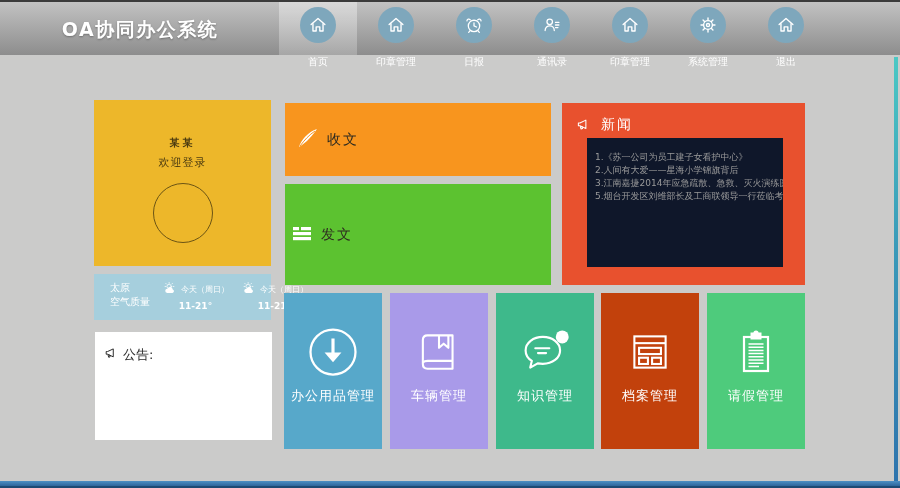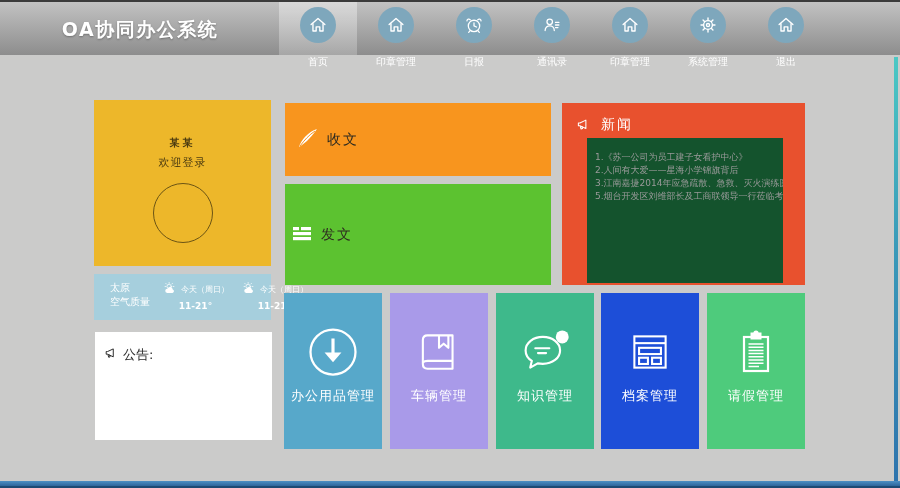--- a/index.html
+++ b/index.html
@@ -49,32 +49,32 @@
     display:flex; align-items:center; padding-left:11px; cursor:pointer; }
   .send-card { left:285px; top:184px; width:266px; height:101px; background:#5cc230;
     display:flex; align-items:center; padding-left:5px; cursor:pointer; }
   .doc-title { font-size:14px; color:#2e2b20; margin-left:7px; letter-spacing:2px; }
 
   
   .news-card { left:562px; top:103px; width:243px; height:182px; background:#e8512e; }
   .news-head { display:flex; align-items:flex-start; margin:13px 0 0 13px; color:#fff;
     font-size:14px; letter-spacing:2px; }
   .news-head svg { margin-right:8px; }
-  .news-panel { position:absolute; left:25px; top:35px; width:196px; height:145px; background:#14532d; }
+  .news-panel { position:absolute; left:25px; top:35px; width:196px; height:129px; background:#0f172a; }
   .news-list { list-style:none; margin:13px 0 0 8px; }
   .news-list li { font-size:9px; color:#9a9a9a; line-height:13px; white-space:nowrap;
     overflow:hidden; cursor:pointer; }
 
   
   .module { position:absolute; top:293px; width:98px; height:156px; color:#fff;
     text-align:center; cursor:pointer; }
   .m-office   { left:284px; background:#57a8ca; }
   .m-vehicle  { left:390px; background:#a99ae9; }
   .m-knowledge{ left:496px; background:#3eb98b; }
-  .m-archive  { left:601px; background:#1d4ed8; }
+  .m-archive  { left:601px; background:#c2410c; }
   .m-leave    { left:707px; background:#4ecb7c; }
   .module-icon { margin-top:32px; height:54px; display:flex; align-items:center; justify-content:center; }
   .module-label { margin-top:8px; font-size:13px; letter-spacing:1px; white-space:nowrap; }
 
   
   .right-strip { position:absolute; right:2px; top:57px; width:4px; height:424px;
     background:linear-gradient(#4bc8c4 0%, #3a9ab9 45%, #2e74ad 100%); }
   .bottom-strip { position:absolute; left:0; bottom:0; width:900px; height:7px;
     background:linear-gradient(#4c8fc4,#2d659b); border-bottom:2px solid #1c4a74; }
 </style>

